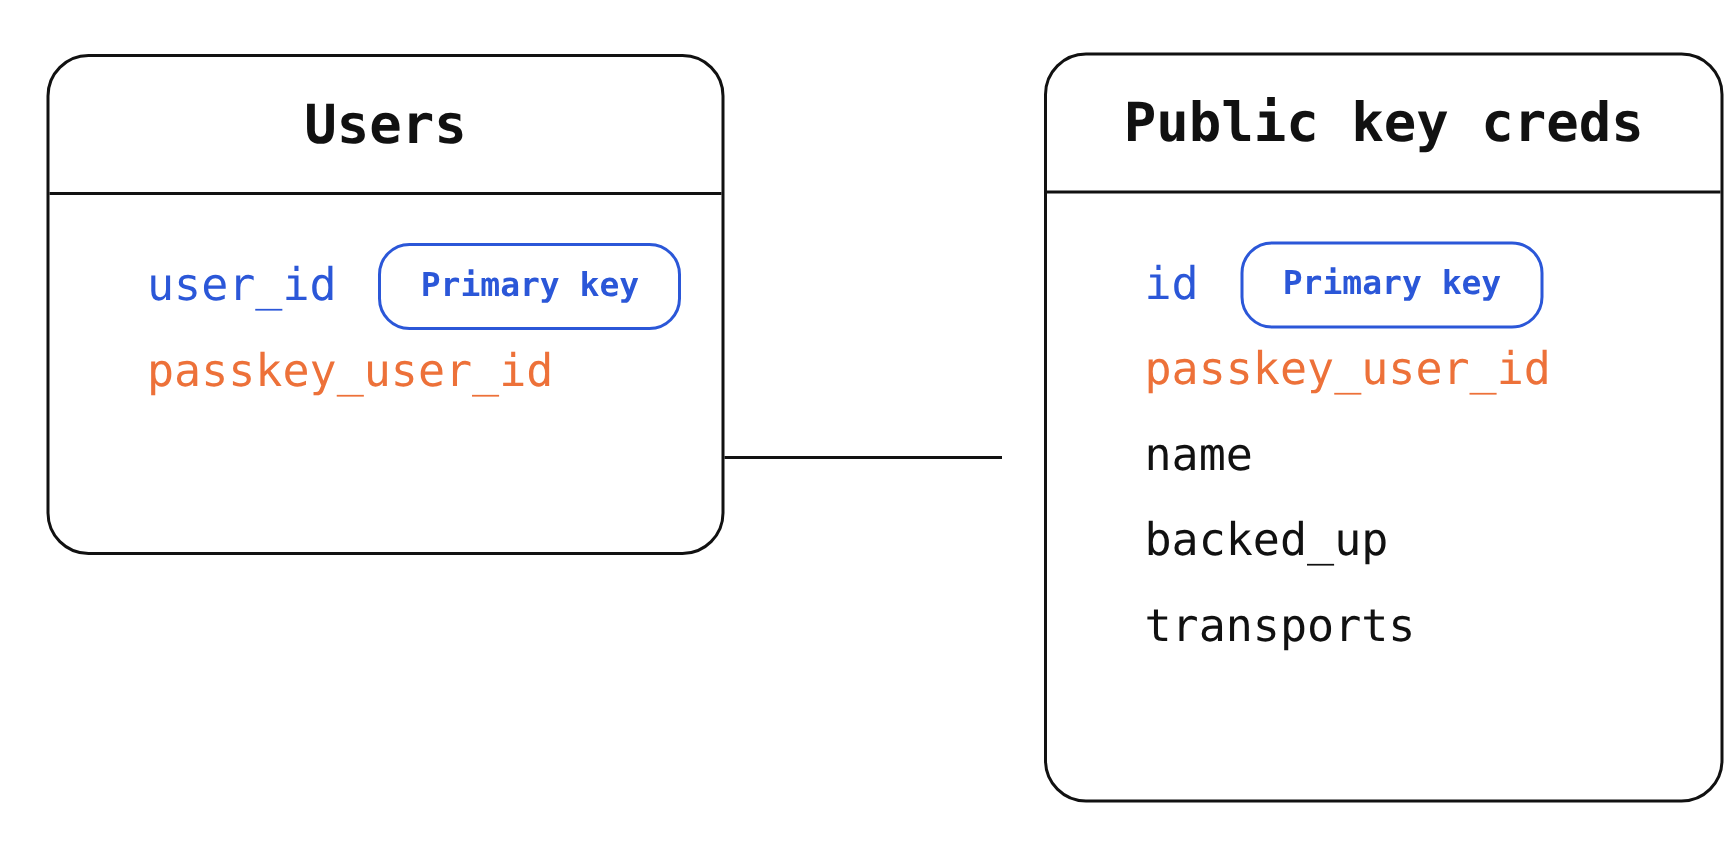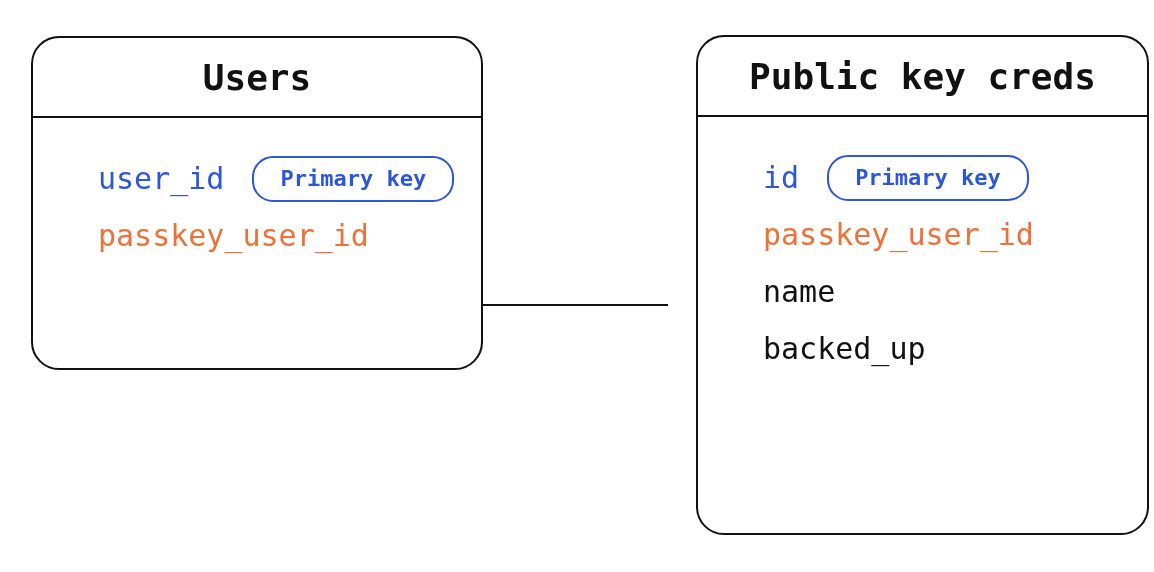--- a/index.html
+++ b/index.html
@@ -21,21 +21,21 @@
   .er-table{
     position:absolute;
     background:var(--bg);
     border:2px solid var(--border);
     border-radius:28px;
     display:flex;flex-direction:column;
   }
   .er-table.left{left:31px;top:36px;width:452px;height:334px;}
   .er-table.right{left:668px;top:35px;width:453px;height:500px;margin-left:28px;}
   .er-header{
-    height:80px;
+    height:92px;
     border-bottom:2px solid var(--border);
     display:flex;align-items:center;justify-content:center;
     font-size:36px;font-weight:700;color:var(--ink);
     letter-spacing:0px;
     flex:0 0 auto;
   }
   .er-rows{
     padding:32px 0 0 65px;
     display:flex;flex-direction:column;
   }
@@ -43,21 +43,21 @@
     height:57px;
     display:flex;align-items:center;
     white-space:nowrap;
   }
   .field-label{font-size:30px;line-height:1;}
   .field-blue{color:var(--blue);}
   .field-orange{color:var(--orange);}
   .field-black{color:var(--ink);}
   .badge{
     margin-left:28px;
-    height:46px;
+    height:58px;
     padding:0 26px;
     display:inline-flex;align-items:center;justify-content:center;
     border:2px solid var(--blue);
     border-radius:21px;
     color:var(--blue);
     font-size:22px;font-weight:700;
   }
   .relationship-line{
     position:absolute;
     left:483px;top:304px;
@@ -105,16 +105,20 @@
   <div class="row">
     <span class="field-label field-black">name</span>
 
   </div>
 
   <div class="row">
     <span class="field-label field-black">backed_up</span>
 
   </div>
 
+  <div class="row">
+    <span class="field-label field-black">transports</span>
+
+  </div>
 </div>
   </div>
 
 </div>
 
 </body></html>

